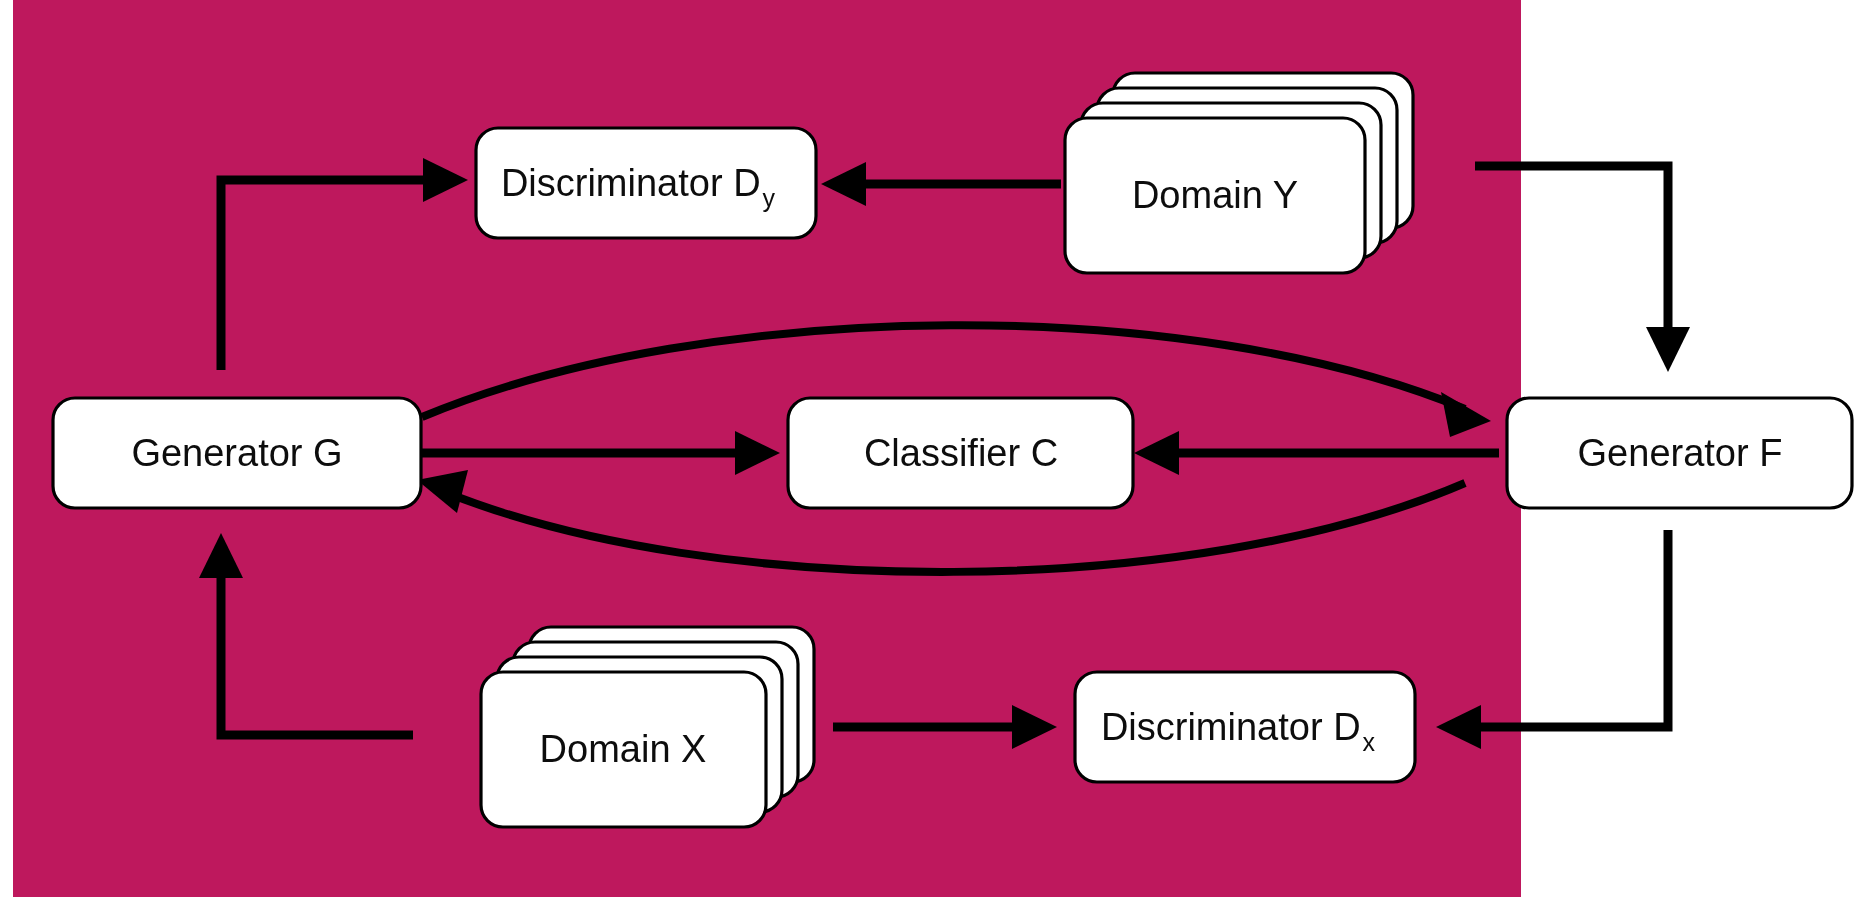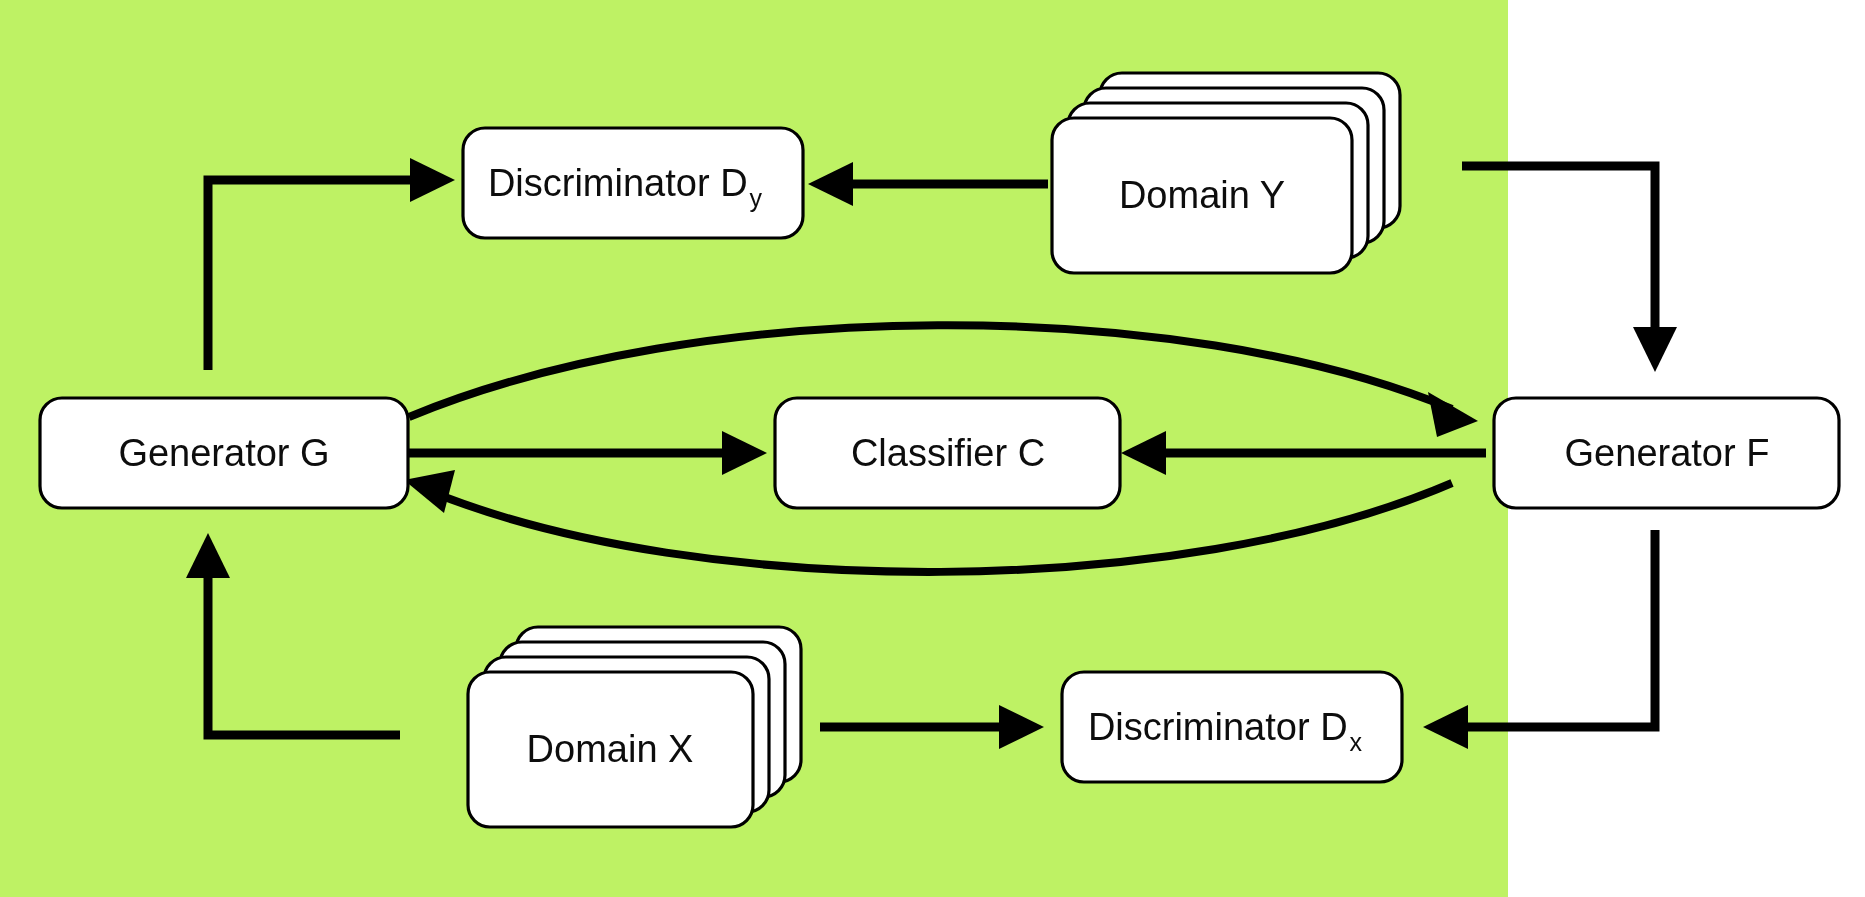--- a/index.html
+++ b/index.html
@@ -11,21 +11,22 @@
   body {
     width: 1865px;
     height: 897px;
     font-family: "Liberation Sans", sans-serif;
     overflow: hidden;
   }
   #diagram-root {
     position: relative;
     width: 1508px;
     height: 897px;
-    background: #bef264;
+    background: #be185d;
+    margin-left: 13px;
   }
   svg#diagram-svg {
     position: absolute;
     top: 0;
     left: 0;
     width: 1865px;
     height: 897px;
     display: block;
   }
   .node-box {

